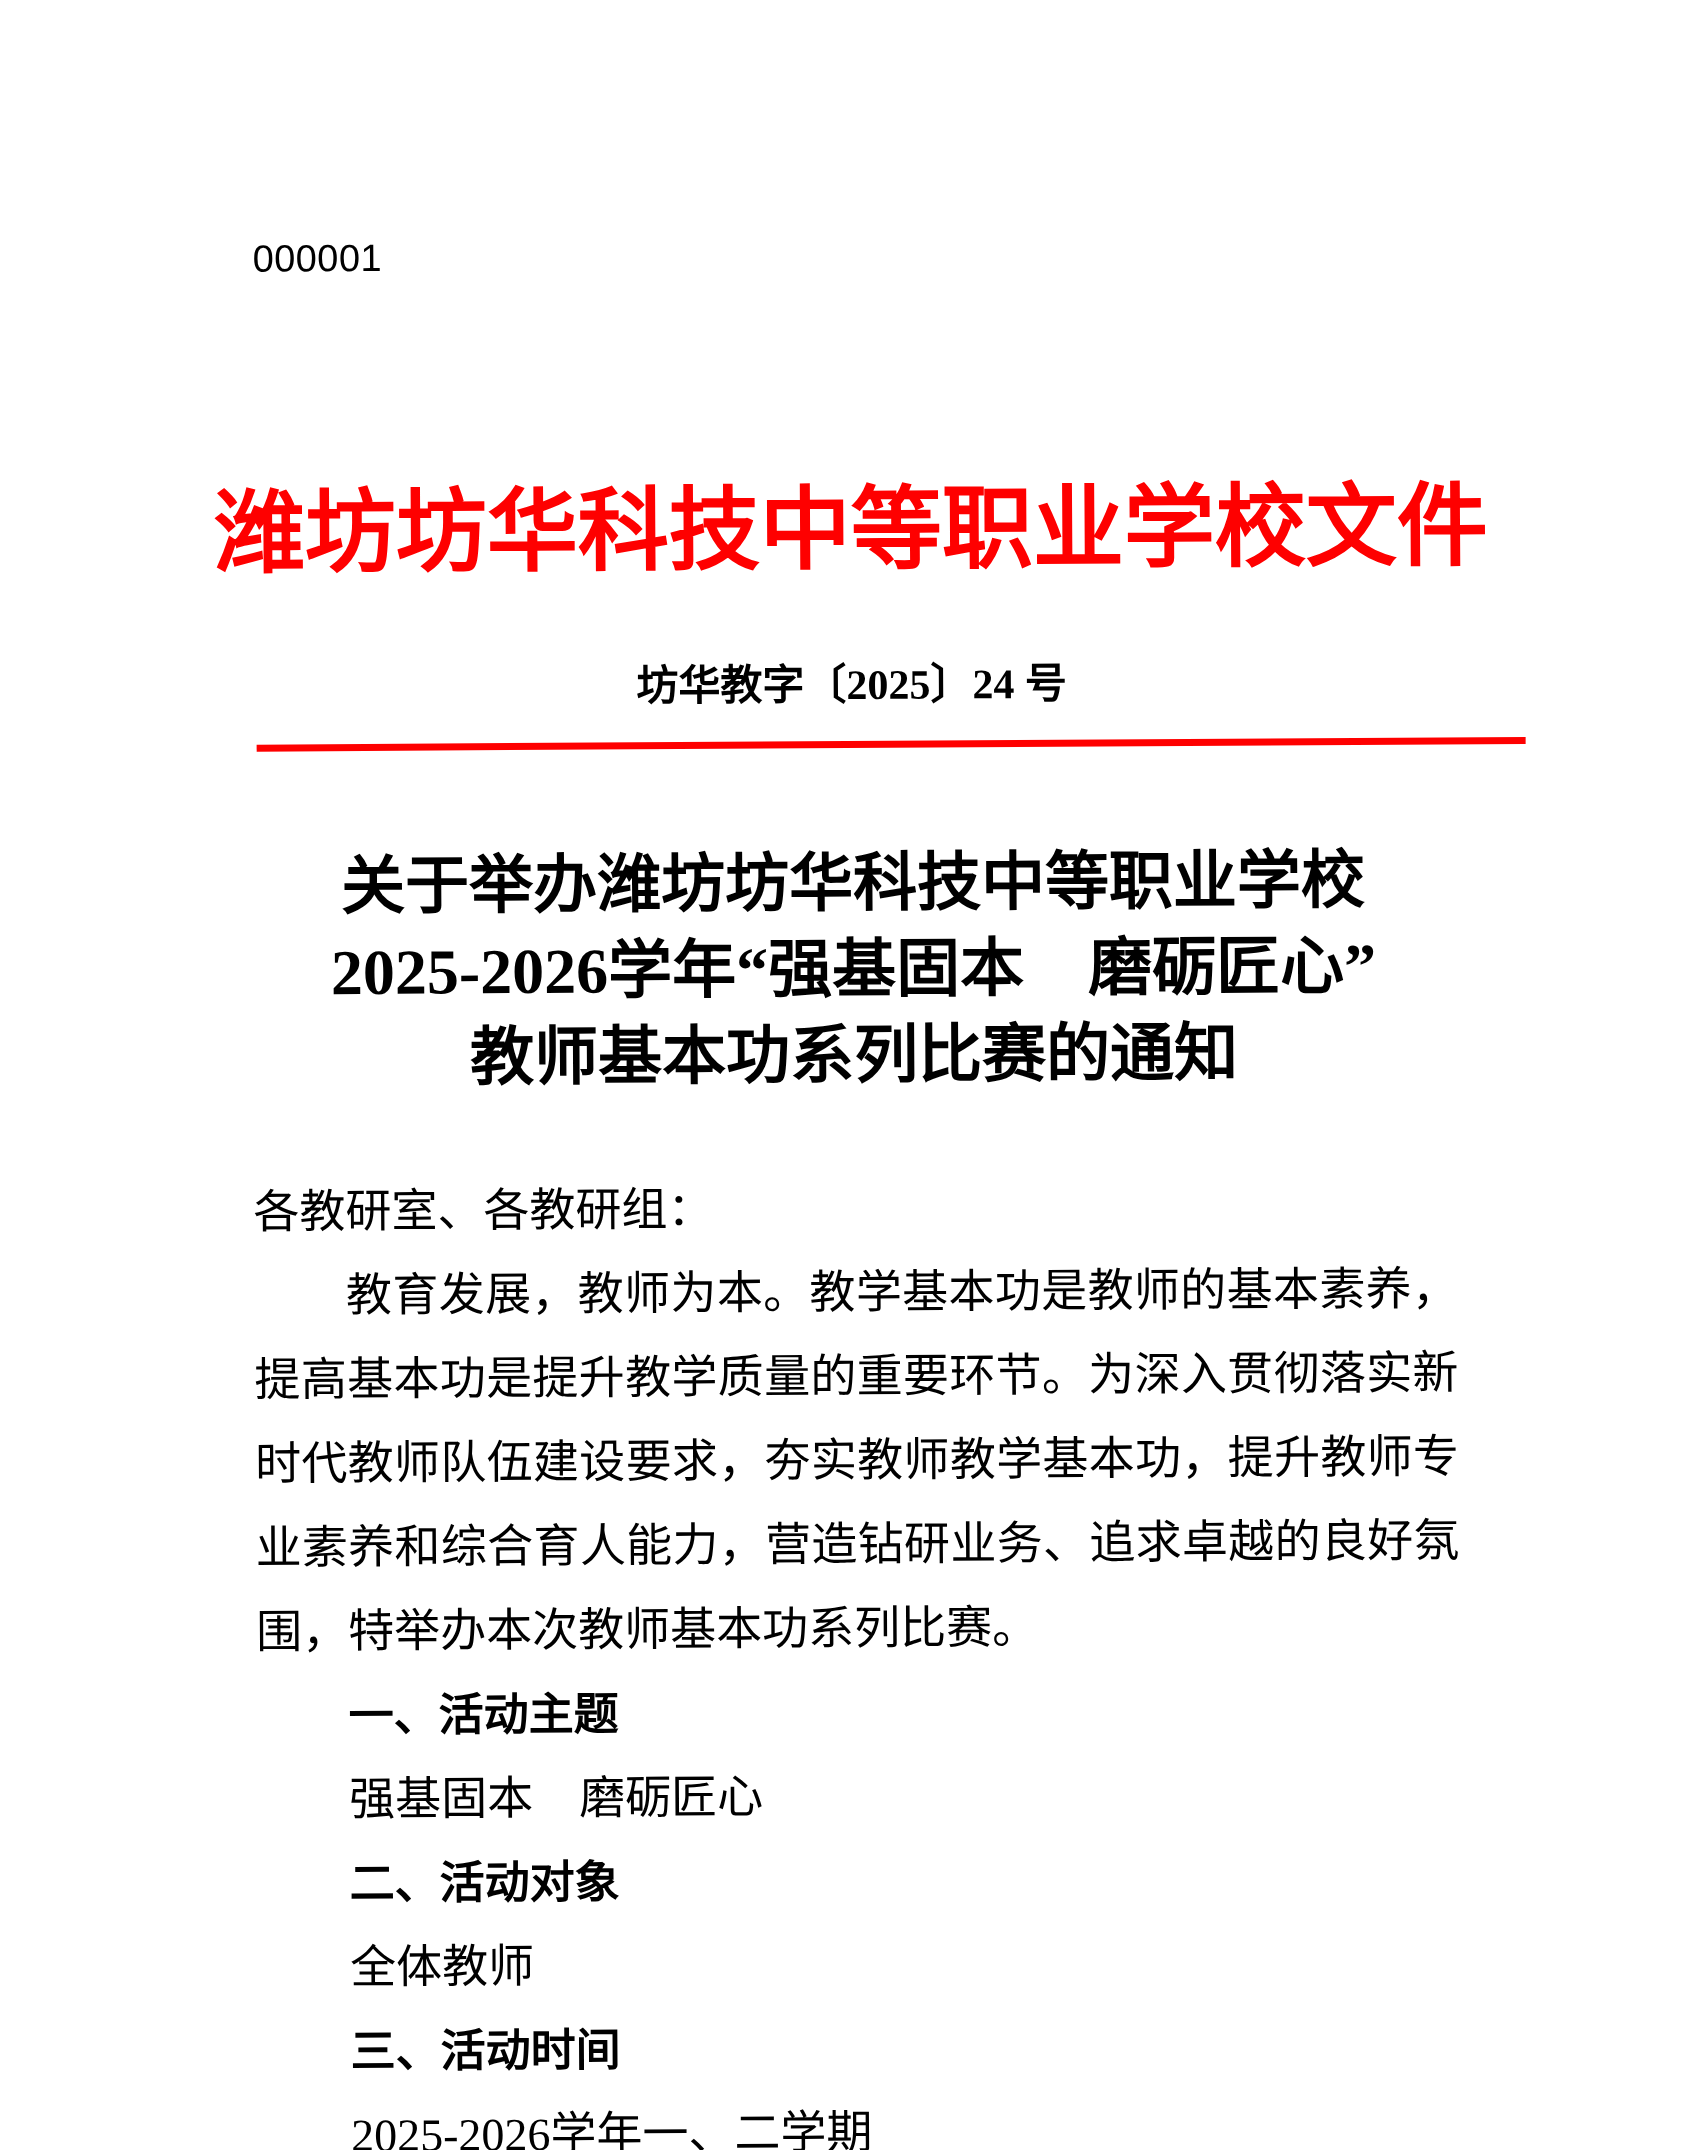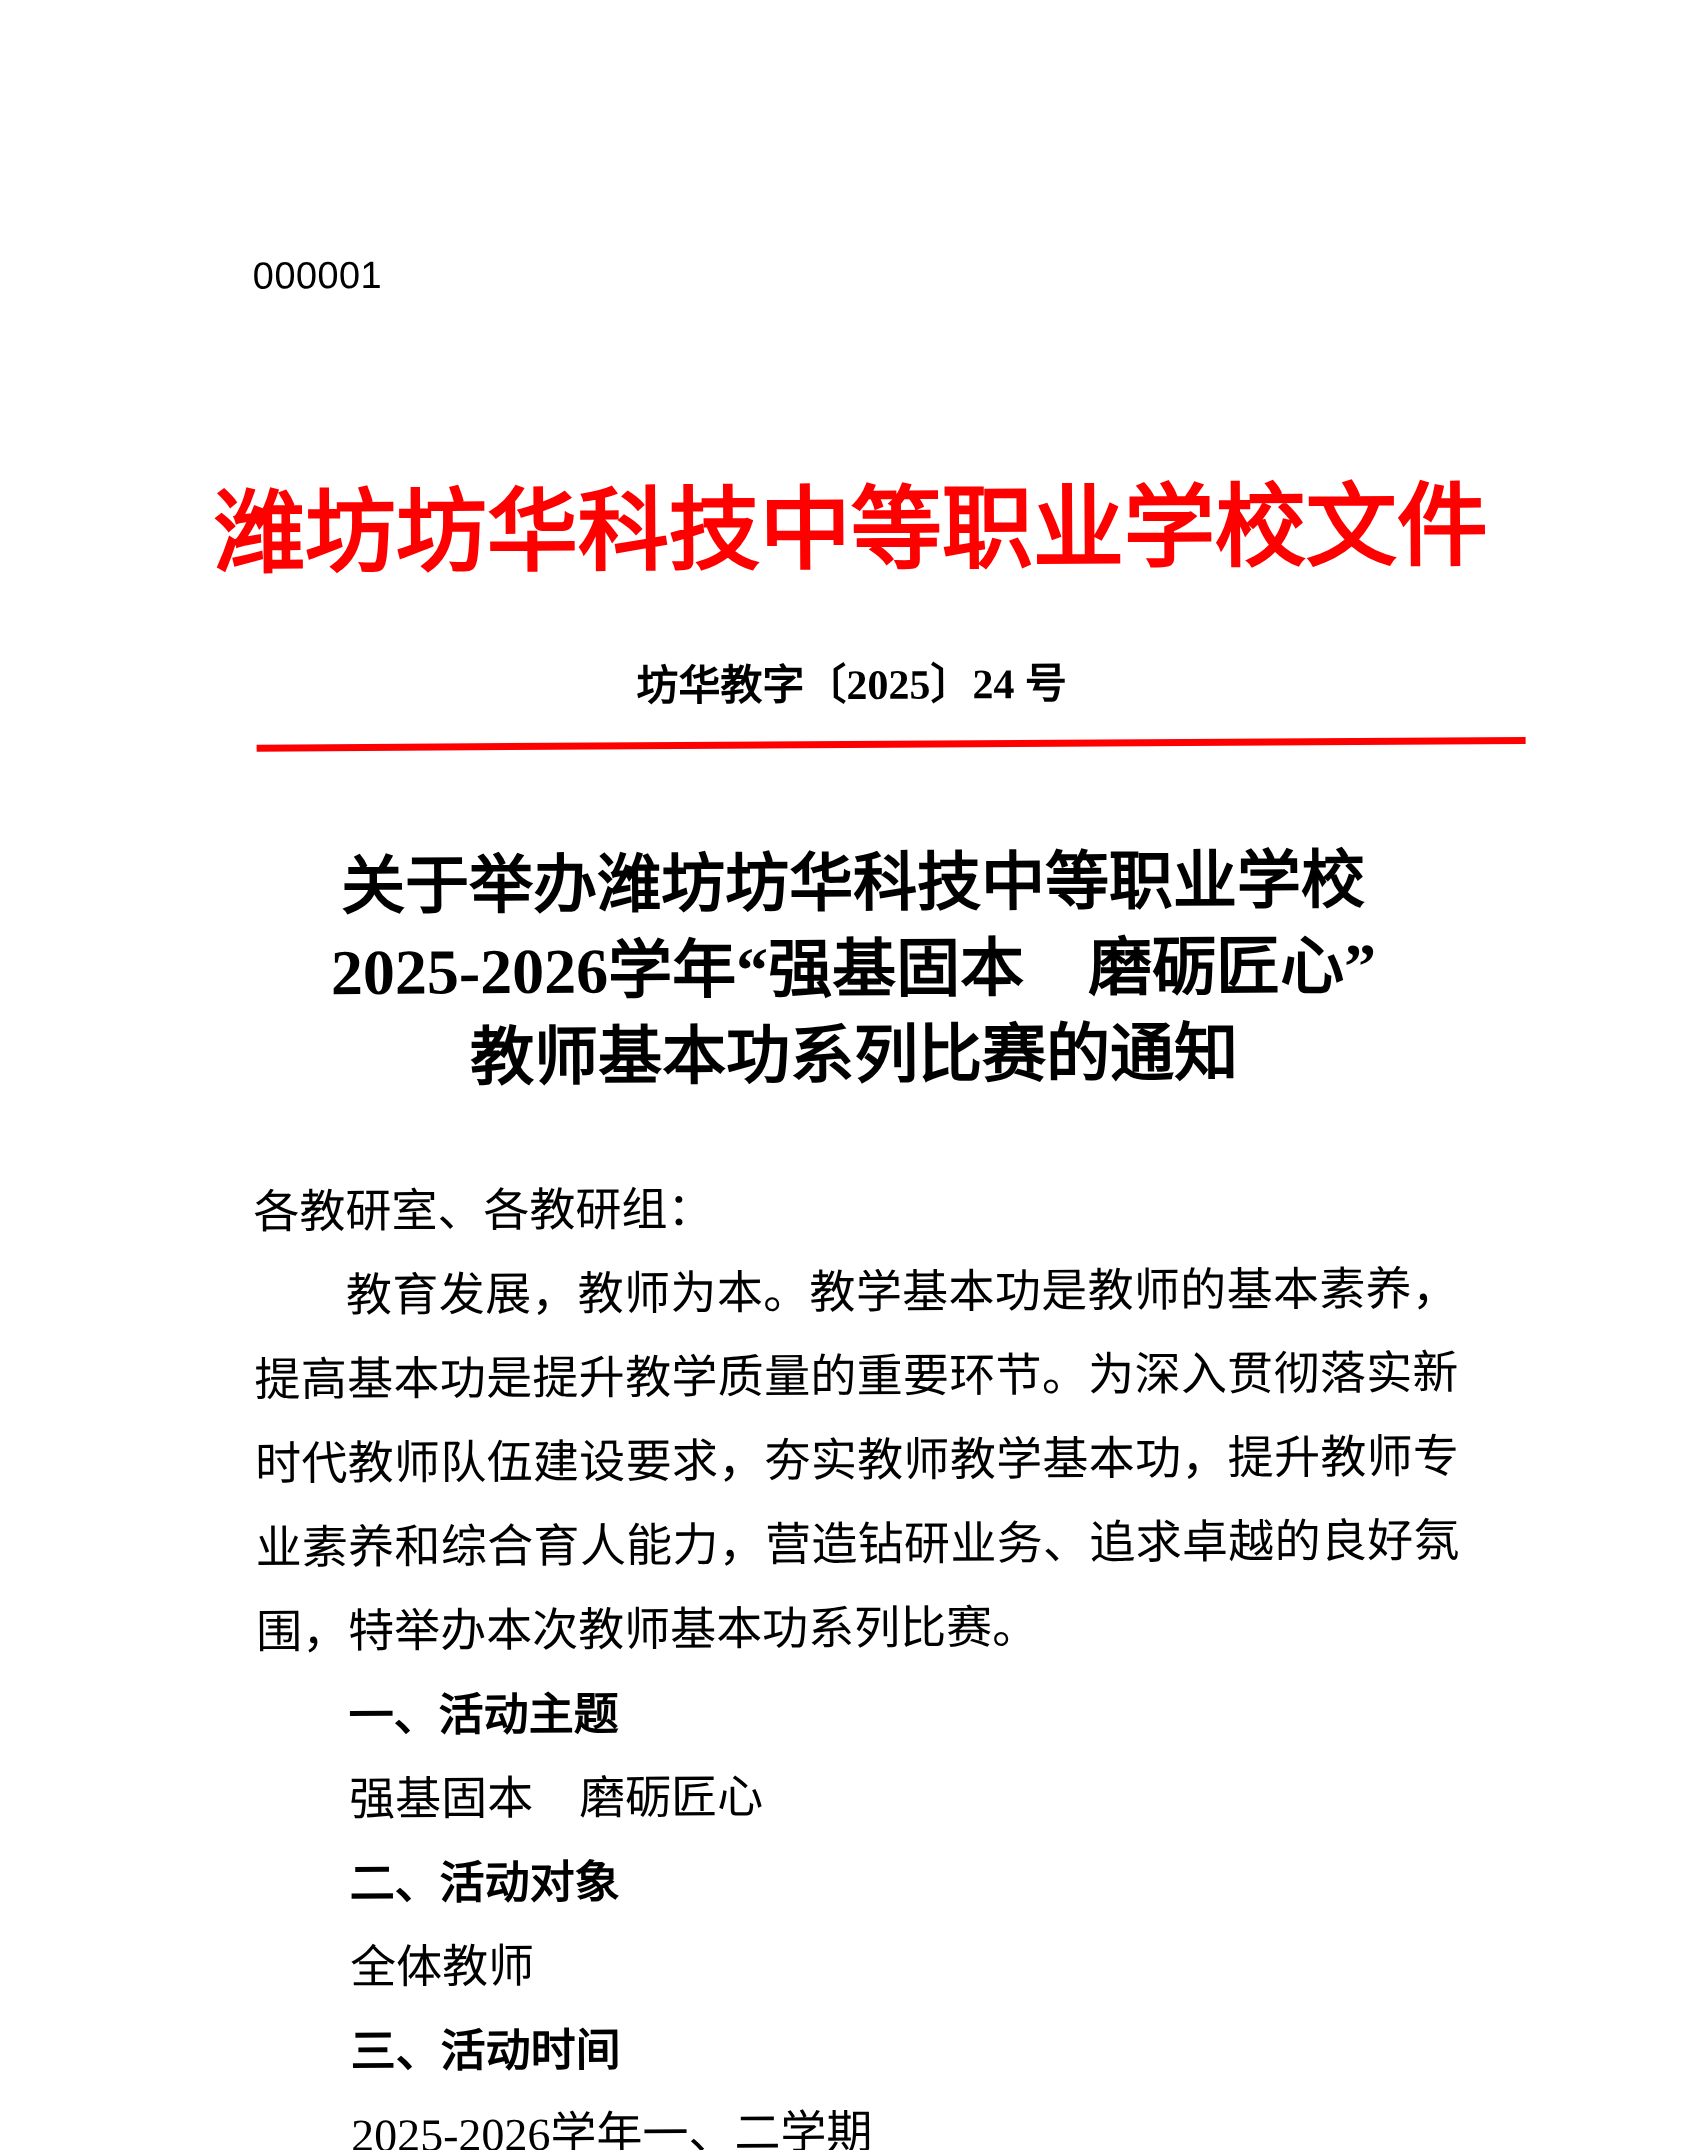--- a/index.html
+++ b/index.html
@@ -19,21 +19,21 @@
   .tilt {
     position: absolute;
     left: 0; top: 0;
     width: 100%; height: 100%;
     transform: rotate(-0.35deg);
     transform-origin: 50% 40%;
   }
   .serial {
     position: absolute;
     left: 257px;
-    top: 251px;
+    top: 234px;
     font-family: "Liberation Sans", "DejaVu Sans", sans-serif;
     font-size: 38px;
     letter-spacing: 0.4px;
     color: #000000;
     white-space: nowrap;
   }
   .masthead {
     position: absolute;
     left: 0;
     top: 473px;

